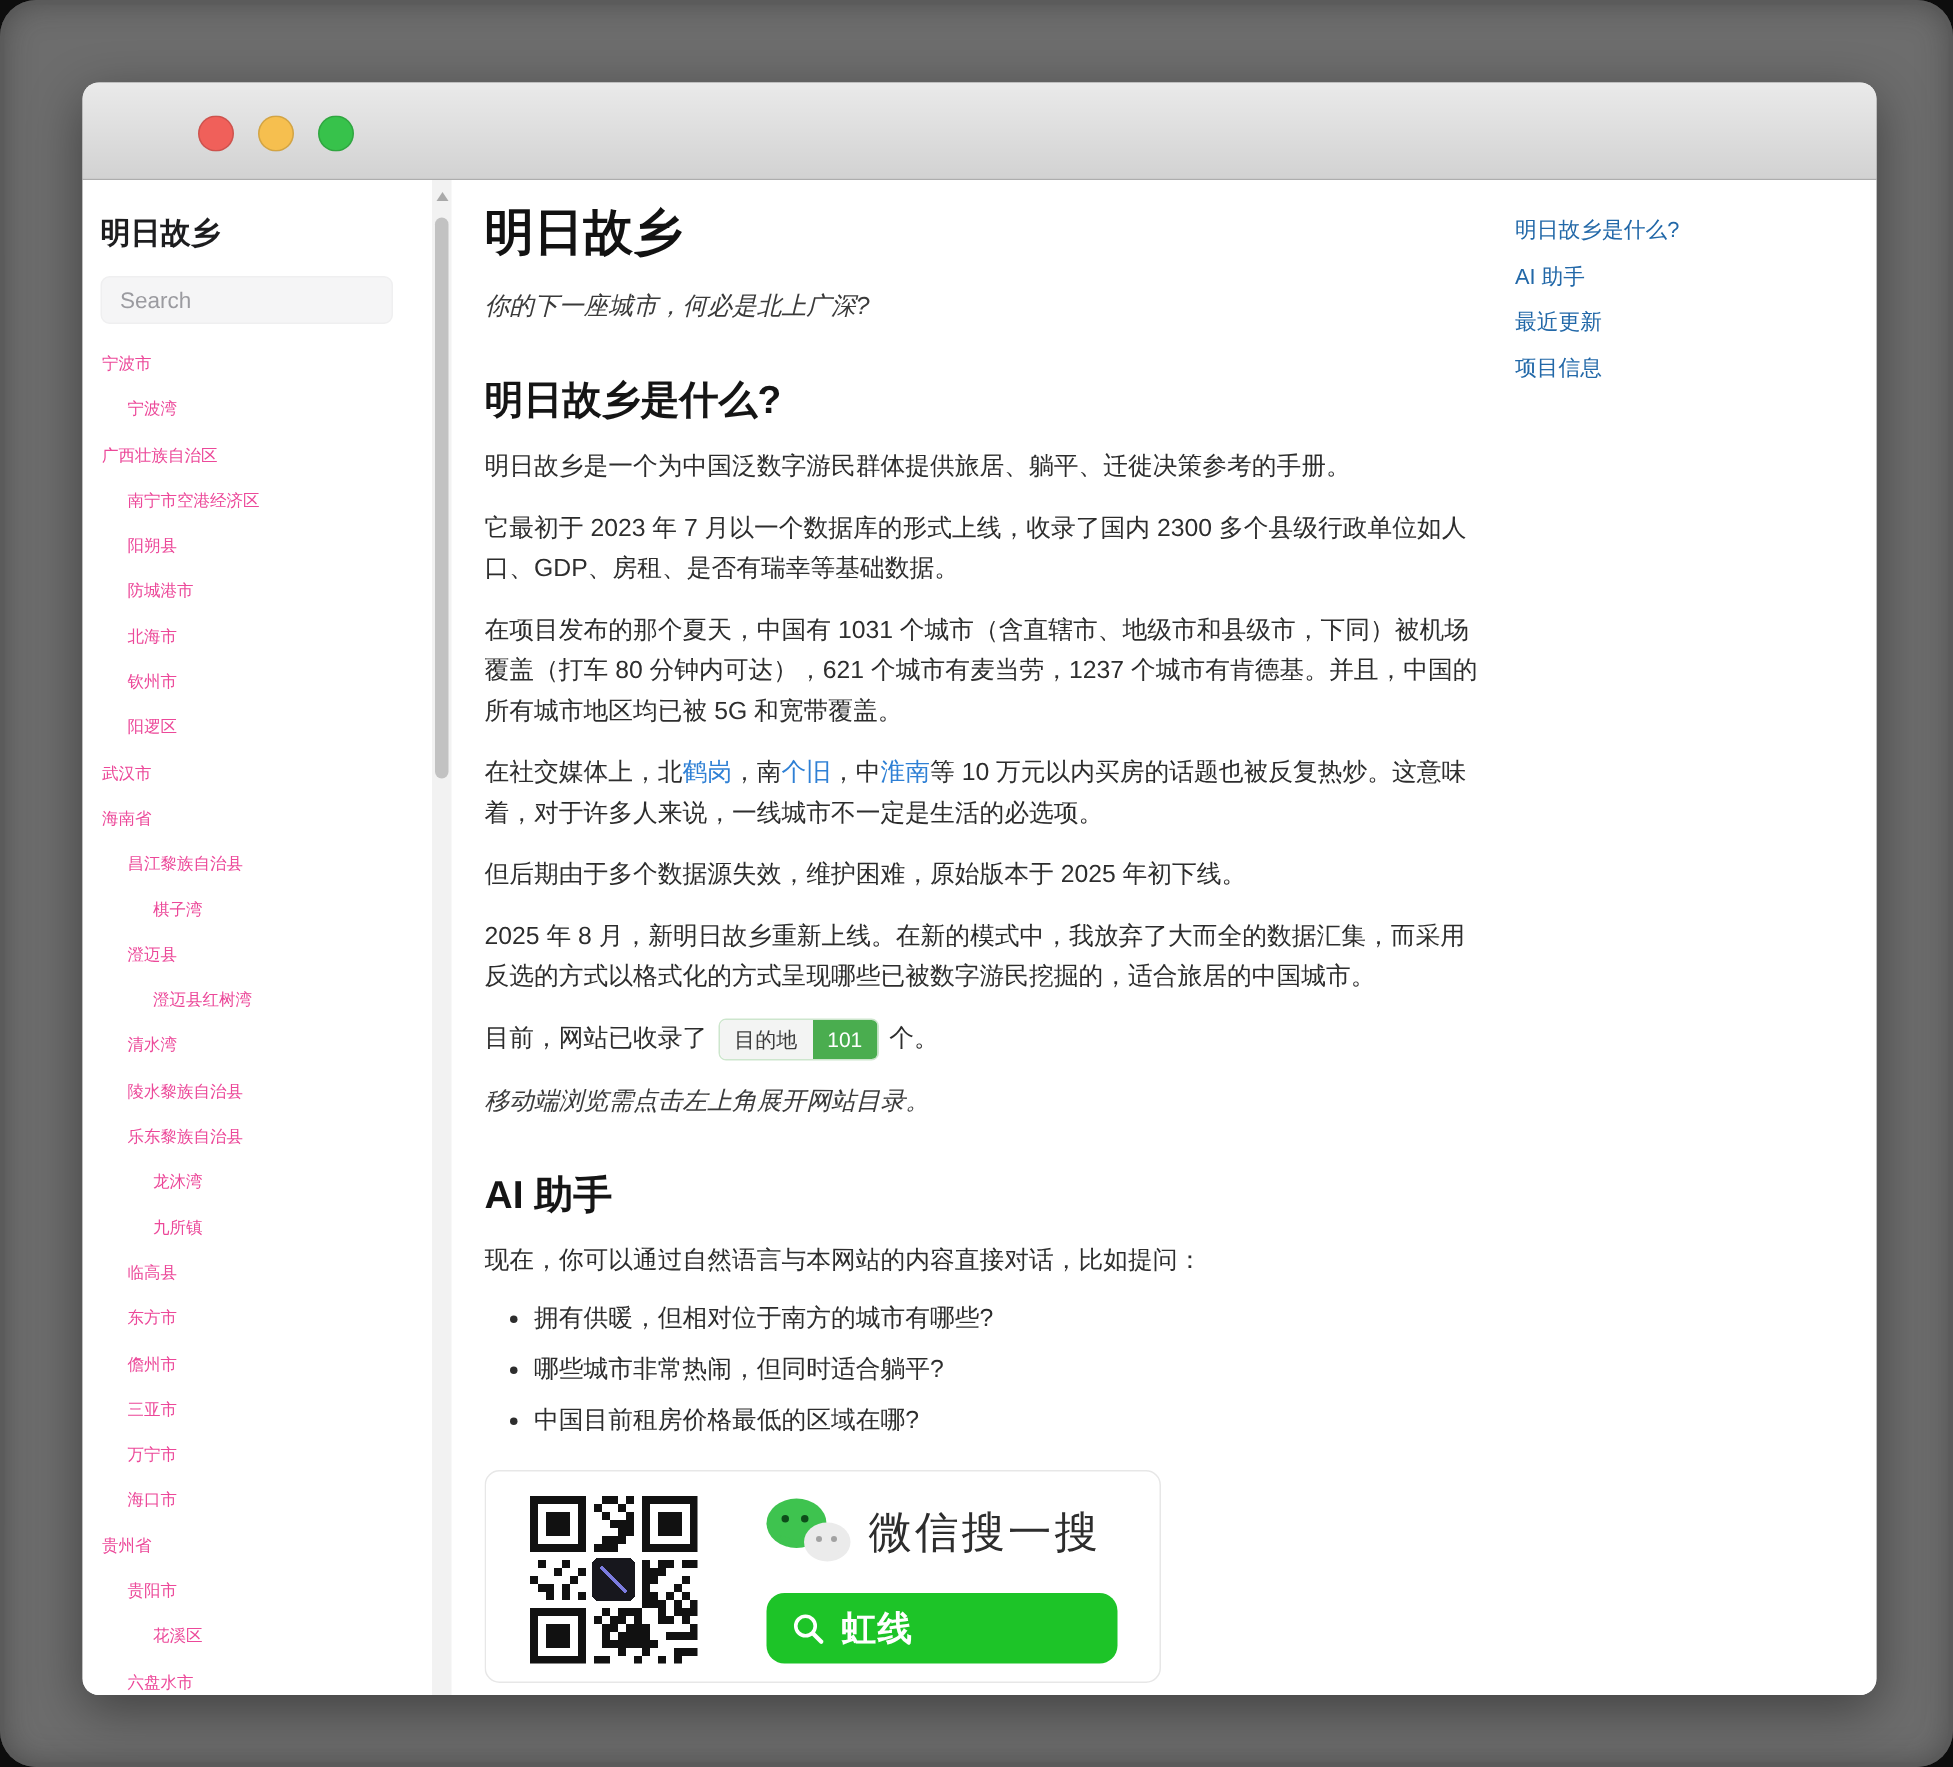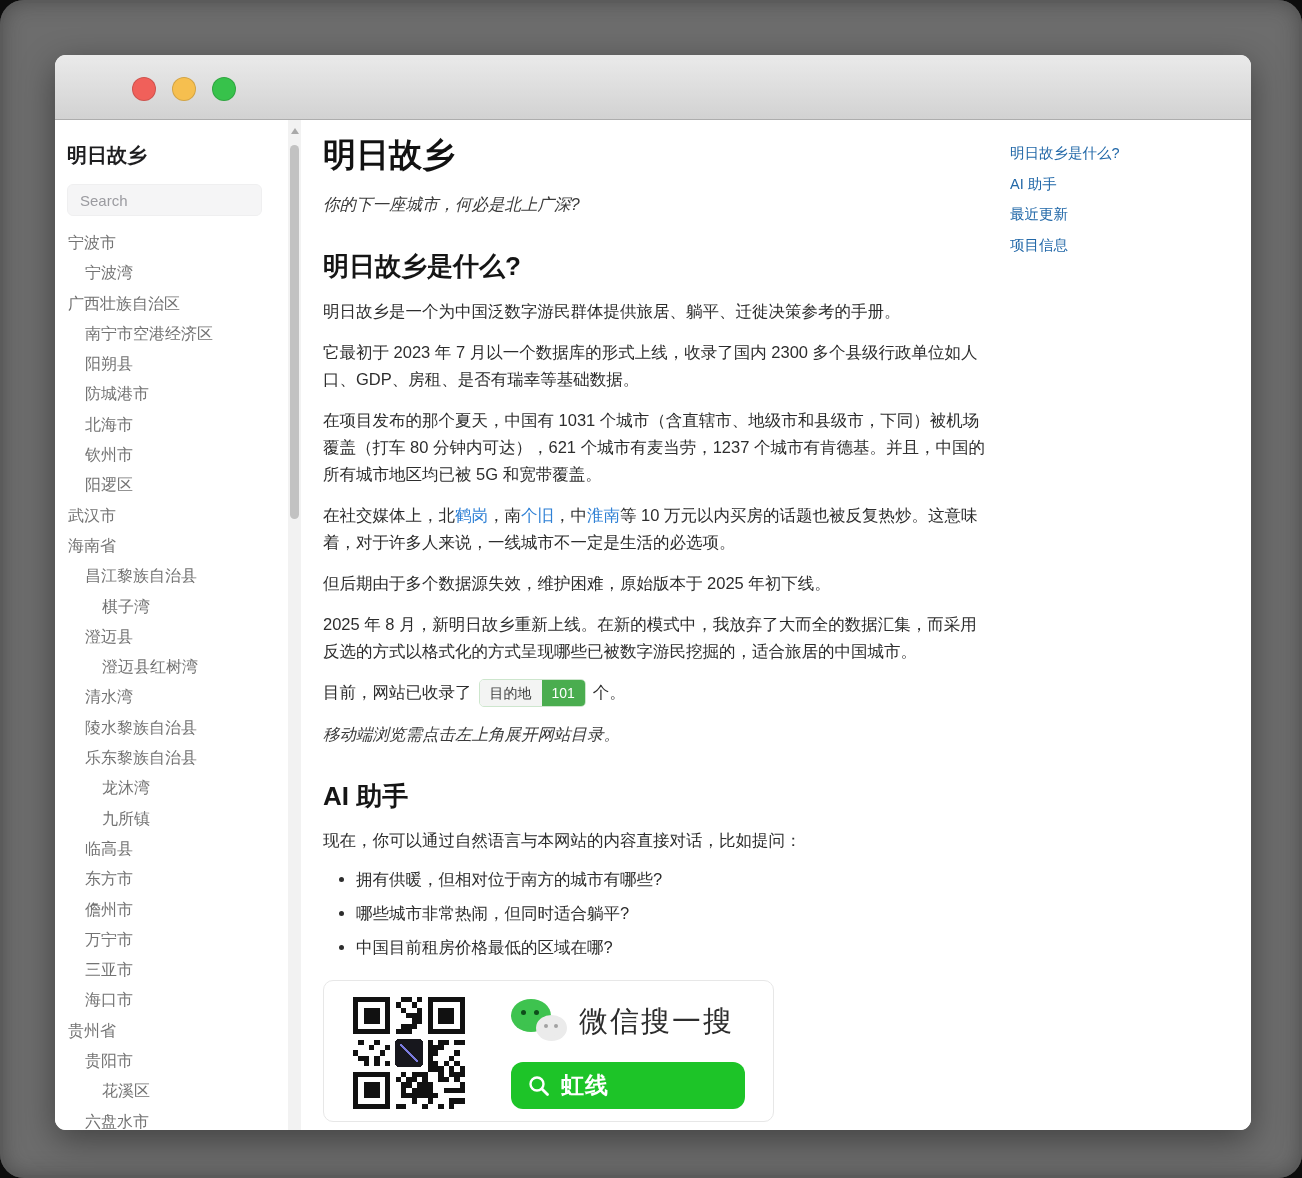--- a/index.html
+++ b/index.html
@@ -27,21 +27,21 @@
 
   
   .sidebar{position:absolute;left:0;top:0;bottom:0;width:233px;overflow:hidden;}
   .sidebar-title{margin:22px 0 0 12px;font-size:20px;font-weight:bold;color:#1d1d1f;}
   .search{display:block;margin:15px 0 0 12px;width:195px;height:32px;box-sizing:border-box;
           background:#f5f5f6;border:1px solid #efeff0;border-radius:6px;
           padding:0 12px;font-size:15px;color:#2b2b2b;outline:none;
           font-family:"Liberation Sans","DejaVu Sans",sans-serif;}
   .search::placeholder{color:#9b9ba0;}
   .nav{margin-top:12px;}
-  .nav-item{height:30.3px;line-height:30.3px;font-size:16px;color:#737373;
+  .nav-item{height:30.3px;line-height:30.3px;font-size:11px;color:#ec4899;
             white-space:nowrap;cursor:pointer;}
   .nav-item.lvl0{padding-left:13px;}
   .nav-item.lvl1{padding-left:30px;}
   .nav-item.lvl2{padding-left:47px;}
 
   
   .sb-scrollbar{position:absolute;left:233px;top:0;bottom:0;width:13px;background:#f2f2f2;}
   .sb-arrow{position:absolute;top:8px;left:3px;width:0;height:0;
             border-left:4px solid transparent;border-right:4px solid transparent;
             border-bottom:6px solid #a9a9a9;}
@@ -142,22 +142,22 @@
             <div class="nav-item lvl1">澄迈县</div>
             <div class="nav-item lvl2">澄迈县红树湾</div>
             <div class="nav-item lvl1">清水湾</div>
             <div class="nav-item lvl1">陵水黎族自治县</div>
             <div class="nav-item lvl1">乐东黎族自治县</div>
             <div class="nav-item lvl2">龙沐湾</div>
             <div class="nav-item lvl2">九所镇</div>
             <div class="nav-item lvl1">临高县</div>
             <div class="nav-item lvl1">东方市</div>
             <div class="nav-item lvl1">儋州市</div>
+            <div class="nav-item lvl1">三亚市</div>
             <div class="nav-item lvl1">万宁市</div>
-            <div class="nav-item lvl1">三亚市</div>
             <div class="nav-item lvl1">海口市</div>
             <div class="nav-item lvl0">贵州省</div>
             <div class="nav-item lvl1">贵阳市</div>
             <div class="nav-item lvl2">花溪区</div>
             <div class="nav-item lvl1">六盘水市</div>
           </nav>
       </aside>
 
       <div class="sb-scrollbar">
         <div class="sb-arrow"></div>

